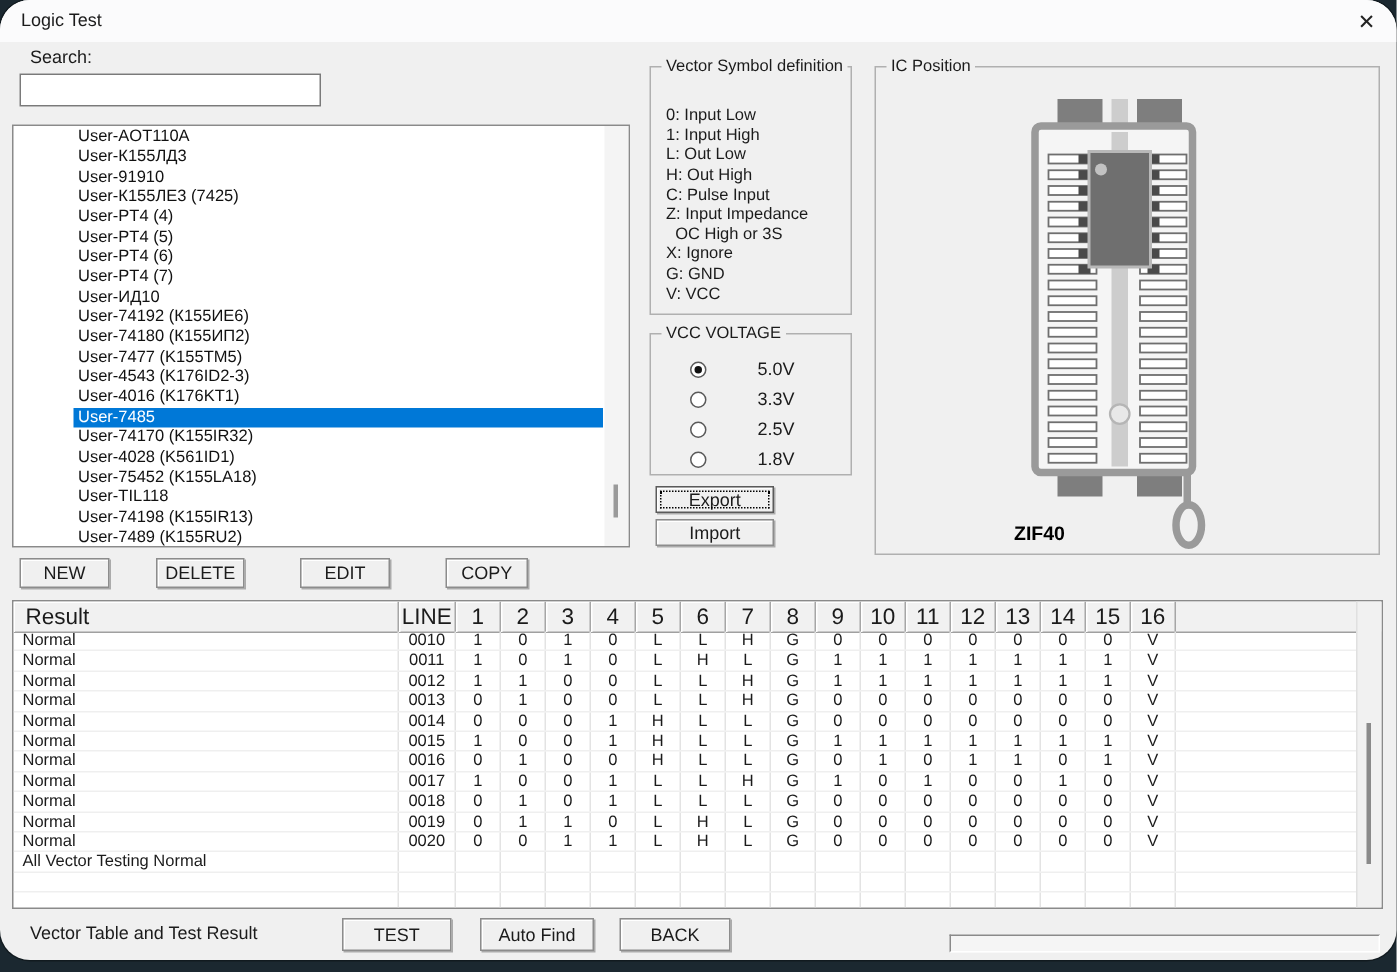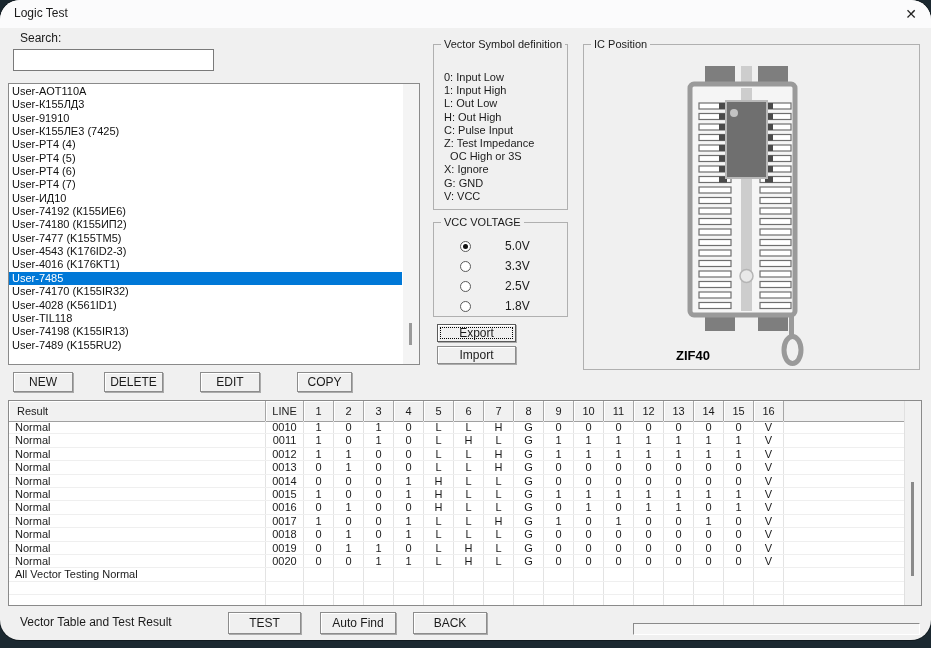--- a/index.html
+++ b/index.html
@@ -20,21 +20,21 @@
   .titlebar .close{position:absolute;right:9px;top:4px;width:22px;height:20px;
     font-size:14px;line-height:20px;text-align:center;color:#222;cursor:default;}
   
   .search-label{position:absolute;left:20px;top:31px;font-size:12px;}
   .search-input{position:absolute;left:13px;top:49px;width:193px;height:20px;
     border:1px solid #7a7a7a;background:#fff;font-family:"Liberation Sans",sans-serif;
     font-size:12px;padding:0 3px;outline:none;}
   
   .chip-list{position:absolute;left:8px;top:83px;width:412px;height:282px;
     background:#fff;border:1px solid #8a8a8a;box-sizing:border-box;overflow:hidden;}
-  .list-items{position:absolute;left:0;top:1px;right:17px;bottom:0;}
+  .list-items{position:absolute;left:0;top:1px;right:17px;bottom:0;padding-left:40px;}
   .list-item{height:13.35px;line-height:13.35px;font-size:11px;padding-left:3px;
     white-space:nowrap;color:#111;}
   .list-item.selected{background:#0078d7;color:#fff;}
   .list-scrollbar{position:absolute;top:0;right:0;width:16px;bottom:0;background:#f4f4f4;}
   .list-scrollbar .thumb{position:absolute;left:6px;width:3px;top:239px;height:22px;background:#9a9a9a;}
   
   .btn{position:absolute;background:#f0f0f0;border:1px solid #8c8c8c;
     box-shadow:inset 1px 1px 0 #ffffff, 1px 1px 0 #ababab;
     font-family:"Liberation Sans",sans-serif;font-size:12px;color:#1b1b1b;
     display:flex;align-items:center;justify-content:center;box-sizing:border-box;}
@@ -66,21 +66,21 @@
     border-radius:50%;background:#111;}
   .radio-label{font-size:12px;}
   
   #group-ic svg{position:absolute;left:0;top:0;}
   .zif-label{position:absolute;left:92px;top:303px;width:140px;text-align:left;
     font-size:13px;font-weight:bold;color:#000;}
   
   .vtable{position:absolute;left:8px;top:400px;width:914px;height:206px;background:#fff;
     border:1px solid #8a8a8a;box-sizing:border-box;overflow:hidden;}
   .thead{display:flex;height:20px;background:#f1f1f1;border-bottom:1px solid #a0a0a0;}
-  .th{box-sizing:border-box;font-size:11px;display:flex;align-items:center;justify-content:center;
+  .th{box-sizing:border-box;font-size:15px;display:flex;align-items:center;justify-content:center;
     border-right:1px solid #a6a6a6;box-shadow:inset 1px 1px 0 #fff;}
   .th.col-result{justify-content:flex-start;padding-left:8px;}
   .trow{display:flex;height:13.4px;box-sizing:border-box;border-bottom:1px solid #efefef;}
   .td{box-sizing:border-box;font-size:11px;line-height:12.4px;display:flex;align-items:center;
     justify-content:center;border-right:1px solid #e3e3e3;overflow:hidden;}
   .td.col-result{justify-content:flex-start;padding-left:6px;}
   .col-result{width:257px;}
   .col-line{width:38px;}
   .col-num{width:30px;}
   .col-fill{flex:1;border-right:none !important;box-shadow:none !important;}
@@ -119,37 +119,38 @@
         <div class="list-item">User-PT4 (7)</div>
         <div class="list-item">User-ИД10</div>
         <div class="list-item">User-74192 (К155ИЕ6)</div>
         <div class="list-item">User-74180 (К155ИП2)</div>
         <div class="list-item">User-7477 (K155TM5)</div>
         <div class="list-item">User-4543 (K176ID2-3)</div>
         <div class="list-item">User-4016 (K176KT1)</div>
         <div class="list-item selected">User-7485</div>
         <div class="list-item">User-74170 (K155IR32)</div>
         <div class="list-item">User-4028 (K561ID1)</div>
+        <div class="list-item">User-75452 (K155LA18)</div>
         <div class="list-item">User-TIL118</div>
         <div class="list-item">User-74198 (K155IR13)</div>
         <div class="list-item">User-7489 (K155RU2)</div>
       </div>
     <div class="list-scrollbar">
       <div class="thumb"></div>
     </div>
   </div>
 
   <div class="btn" id="btn-new">NEW</div>
   <div class="btn" id="btn-delete">DELETE</div>
   <div class="btn" id="btn-edit">EDIT</div>
   <div class="btn" id="btn-copy">COPY</div>
 
   <div class="group" id="group-symbols">
     <span class="group-label">Vector Symbol definition</span>
-    <div class="legend"><div>0: Input Low</div><div>1: Input High</div><div>L: Out Low</div><div>H: Out High</div><div>C: Pulse Input</div><div>Z: Test Impedance</div><div>  OC High or 3S</div><div>X: Ignore</div><div>G: GND</div><div>V: VCC</div></div>
+    <div class="legend"><div>0: Input Low</div><div>1: Input High</div><div>L: Out Low</div><div>H: Out High</div><div>C: Pulse Input</div><div>Z: Input Impedance</div><div>  OC High or 3S</div><div>X: Ignore</div><div>G: GND</div><div>V: VCC</div></div>
   </div>
 
   <div class="group" id="group-vcc">
     <span class="group-label">VCC VOLTAGE</span>
     <div class="vcc-options">
         <div class="vcc-option">
           <span class="radio checked"></span>
           <span class="radio-label">5.0V</span>
         </div>
         <div class="vcc-option">

